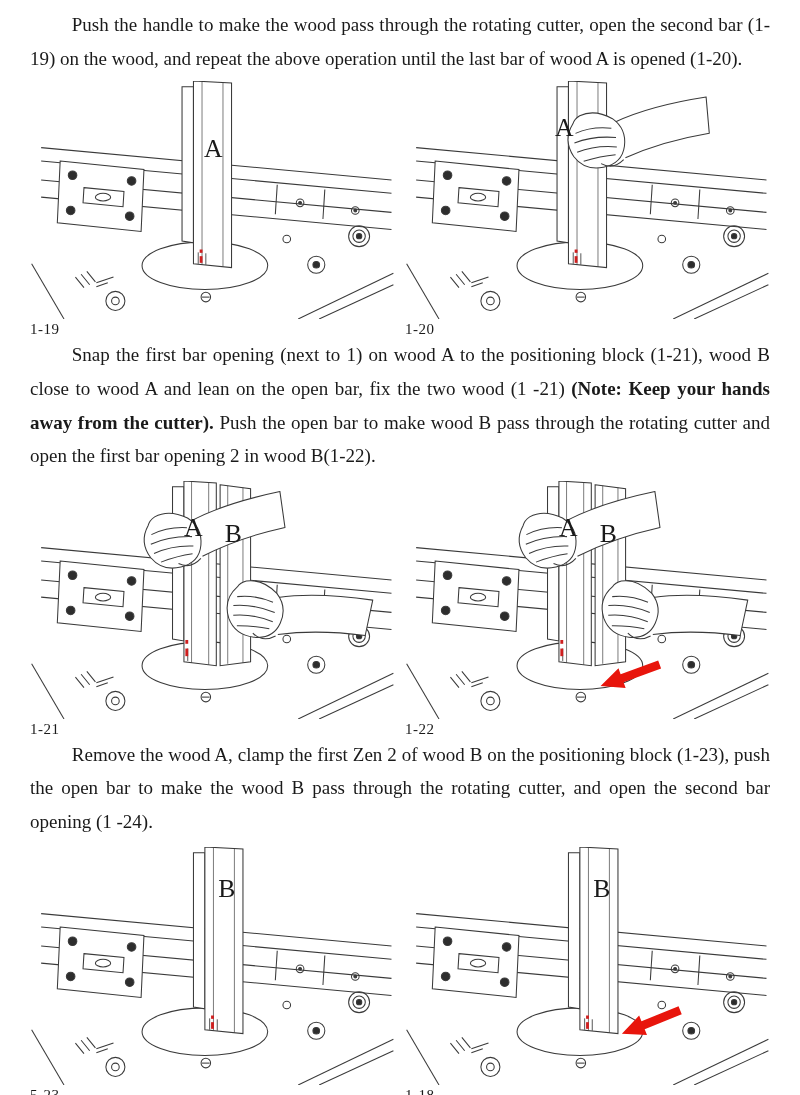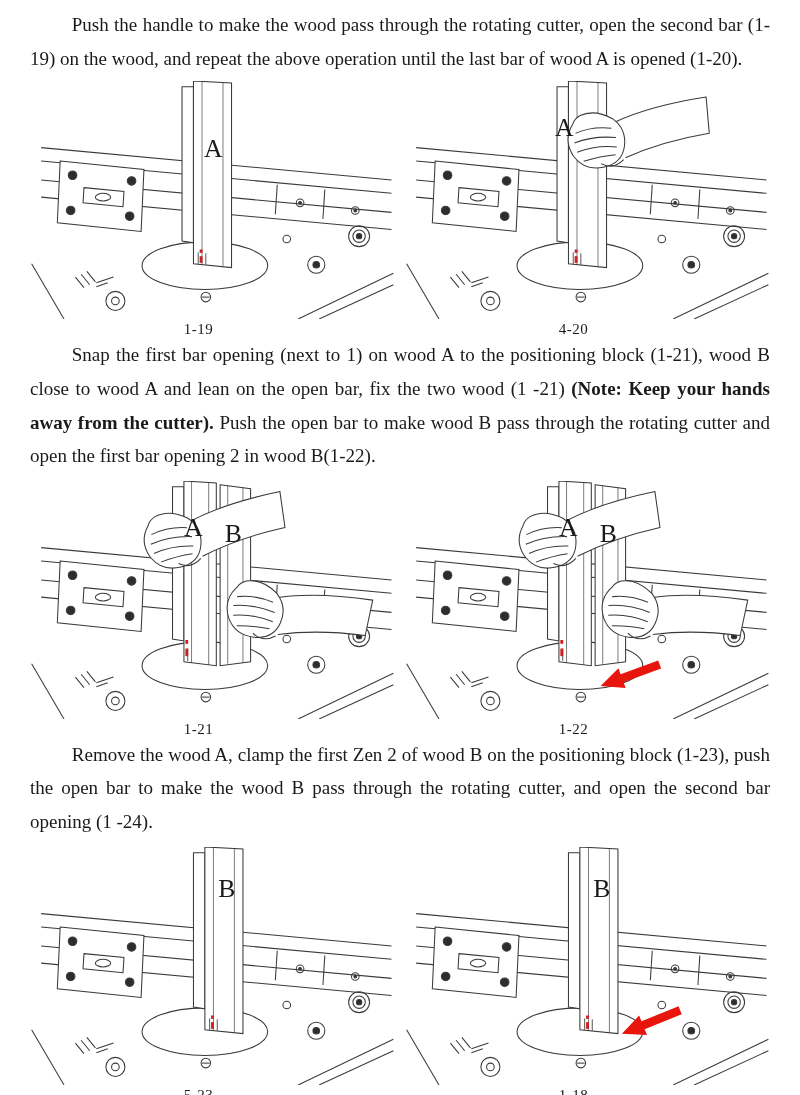--- a/index.html
+++ b/index.html
@@ -23,21 +23,21 @@
   .figrow {
     display: flex;
     justify-content: space-between;
     margin-top: 6px;
   }
   .figrow.r2, .figrow.r3 { margin-top: 8px; }
   .figcol { width: 365px; }
   .figcol svg.art { display: block; width: 365px; height: 238px; }
   figcaption {
     font-size: 15px;
-    text-align: center;
+    text-align: left;
     padding-right: 28px;
     margin-top: 2px;
     letter-spacing: 0.5px;
   }
   .wood-label {
     font-size: 27px;
     font-family: "Liberation Serif", serif;
     fill: #1a1a1a;
   }
   .defs-holder { position: absolute; width: 0; height: 0; overflow: hidden; }
@@ -146,21 +146,21 @@
       </svg>
       <figcaption>1-19</figcaption>
     </figure>
     <figure class="figcol">
       <svg class="art" viewBox="0 0 380 250">
         <use href="#tbl-base"></use>
         <use href="#wood-one" transform="translate(170,0)"></use>
         <use href="#hand-grip" transform="translate(165,28) rotate(-5)"></use>
         <text class="wood-label" x="156" y="58">A</text>
       </svg>
-      <figcaption>4-20</figcaption>
+      <figcaption>1-20</figcaption>
     </figure>
   </div>
 
   <p class="para para-2"><span>Snap the first bar opening (next to 1) on wood A to the positioning block (1-21), wood B close to wood A and lean on the open bar, fix the two wood (1 -21) </span><span class="note">(Note: Keep your hands away from the cutter).</span><span> Push the open bar to make wood B pass through the rotating cutter and open the first bar opening 2  in wood B(1-22).</span></p>
 
   <div class="figrow r2">
     <figure class="figcol">
       <svg class="art" viewBox="0 0 380 250">
         <use href="#tbl-base"></use>
         <use href="#wood-two" transform="translate(160,0)"></use>

